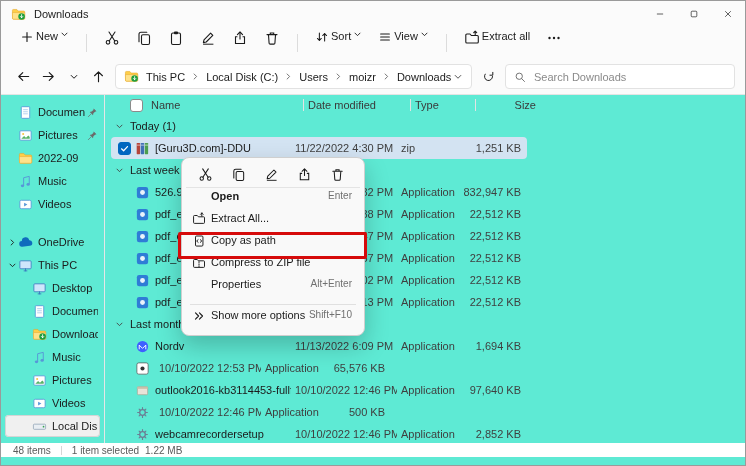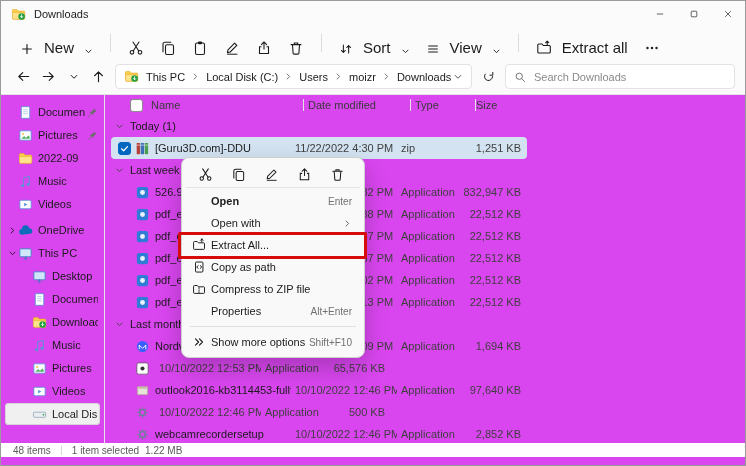--- a/index.html
+++ b/index.html
@@ -1,81 +1,81 @@
 <!DOCTYPE html>
 <html><head>
 <meta charset="utf-8">
 <style>
   *{box-sizing:border-box}
   body{margin:0;font-family:"Liberation Sans","DejaVu Sans",sans-serif;user-select:none}
-  #app{position:relative;width:746px;height:466px;background:#d946ef;border:1px solid #9a9a9a;overflow:hidden;color:#1b1b1b}
+  #app{position:relative;width:746px;height:466px;background:#5eead4;border:1px solid #9a9a9a;overflow:hidden;color:#1b1b1b}
 
   .ic{display:block;width:16px;height:16px;color:#1b1b1b}
   .ic9{width:9px;height:9px}.ic10{width:10px;height:10px}.ic11{width:11px;height:11px}
   .ic12{width:12px;height:12px}.ic13{width:13px;height:13px}.ic14{width:14px;height:14px}.ic15{width:15px;height:15px}
 
   .titlebar{height:26px;background:#fbfbfb;display:flex;align-items:center;padding-left:10px;gap:8px}
   .title{font-size:11px}
   .win-controls{margin-left:auto;display:flex;height:100%}
   .win-btn{width:34px;height:100%;display:flex;align-items:center;justify-content:center;color:#222}
 
   .toolbar{height:32px;background:#fbfbfb;display:flex;align-items:center;padding:0 12px;gap:2px}
-  .tbtn{display:flex;align-items:flex-end;gap:10px;height:26px;padding:0 7px;border-radius:4px;font-size:15px}
+  .tbtn{display:flex;align-items:flex-start;gap:2px;height:26px;padding:0 7px;border-radius:4px;font-size:11px}
   .tsep{width:1px;height:18px;background:#dcdcdc;margin:0 8px}
 
   .addressbar{height:36px;background:#fbfbfb;display:flex;align-items:center;padding:0 10px;border-bottom:1px solid #e4e4e4}
   .nav-btn{width:25px;height:25px;display:flex;align-items:center;justify-content:center;border-radius:4px;color:#1b1b1b;flex-shrink:0}
   .nav-btn.disabled{color:#ababab}
   .addr-field{flex:1;height:25px;margin:0 4px;background:#fff;border:1px solid #e2e2e2;border-radius:4px;display:flex;align-items:center;padding:0 8px;font-size:11px;overflow:hidden}
   .crumbs{display:flex;align-items:center;gap:2px;flex:1;overflow:hidden;white-space:nowrap}
   .crumb{padding:1px 3px;border-radius:3px}
   .crumb-chev{color:#666;margin:0 1px;flex-shrink:0}
   .addr-chev{color:#555;margin-left:auto;flex-shrink:0}
   .search-box{width:230px;height:25px;background:#fff;border:1px solid #e2e2e2;border-radius:4px;display:flex;align-items:center;padding:0 8px;gap:6px;margin-left:4px;flex-shrink:0}
   .search-box input{border:none;outline:none;flex:1;font-size:11px;font-family:inherit;color:#333;background:transparent;min-width:0}
   .search-box input::placeholder{color:#8a8a8a}
 
   .body{display:flex;height:348px}
   .sidebar{width:104px;border-right:1px solid #e6e6e6;padding-top:6px;font-size:11px;overflow:hidden;flex-shrink:0}
   .side-item{height:22px;margin:0 4px 1px;display:flex;align-items:center;padding:0 2px;border-radius:4px;white-space:nowrap;overflow:hidden}
-  .side-item.gap{margin-top:4px}
+  .side-item.gap{margin-top:16px}
   .side-item.indent{padding-left:16px}
   .side-item.sel{background:#f0f0f0;box-shadow:0 0 0 1px #d5d5d5 inset}
   .chev-slot{width:11px;display:flex;align-items:center;justify-content:center;color:#555;flex-shrink:0}
   .side-item .ic15{flex-shrink:0;margin-right:5px}
   .side-label{overflow:hidden;flex:1}
   .pin{color:#6b6b6b;margin-left:2px;flex-shrink:0}
 
   .main{flex:1;position:relative;font-size:11px;overflow:hidden}
   .cols-header{height:20px;display:flex;align-items:center;padding-left:22px;color:#3a3a3a}
   .hc{display:flex;align-items:center;height:100%}
   .hc-check{width:20px}
   .hc-name{width:156px;padding-left:4px}
   .hc-date{width:106px;padding-left:4px}
   .hc-type{width:64px;padding-left:4px}
-  .hc-size{width:66px;justify-content:flex-start;padding-right:6px}
+  .hc-size{width:66px;justify-content:flex-end;padding-right:6px}
   .hdr-sep{width:1px;height:12px;background:#e3e3e3}
 
   .group-hdr{height:22px;display:flex;align-items:center;padding-left:10px;gap:6px;color:#1b1b1b}
   .ghev{color:#444}
   .row{height:22px;width:416px;margin-left:6px;padding-left:4px;display:flex;align-items:center;border-radius:4px}
   .row.sel{background:#d3e3f2}
   .cell-check{width:20px;display:flex;align-items:center}
   .cell-icon{width:20px;display:flex;align-items:center}
   .cell-name{width:136px;white-space:nowrap;overflow:hidden}
   .cell-date{width:106px;padding-left:4px;color:#3f3f3f;white-space:nowrap;overflow:hidden}
   .cell-type{width:64px;padding-left:4px;color:#3f3f3f;white-space:nowrap}
   .cell-size{width:66px;text-align:right;padding-right:6px;color:#3f3f3f;white-space:nowrap}
   .checkbox{width:13px;height:13px;border:1px solid #8b8b8b;border-radius:3px;background:#fff;display:flex;align-items:center;justify-content:center;margin-left:3px}
   .checkbox.checked{background:#0067c0;border-color:#0067c0}
 
   .menu{position:absolute;left:180px;top:156px;width:184px;background:#f9f9f9;border:1px solid #cfcfcf;border-radius:8px;box-shadow:0 10px 24px rgba(0,0,0,.22);padding:4px;z-index:10;font-size:11px}
   .menu-iconrow{height:26px;display:flex;align-items:center;gap:11px;padding:0 8px;border-bottom:1px solid #e4e4e4;margin-bottom:2px}
   .mi-btn{width:22px;height:22px;display:flex;align-items:center;justify-content:center;border-radius:4px;color:#1b1b1b}
-  .menu-item{height:22px;display:flex;align-items:center;padding:0 8px 0 6px;border-radius:4px}
+  .menu-item{height:22px;display:flex;align-items:flex-start;padding:0 8px 0 6px;border-radius:4px}
   .menu-item.bold .mi-label{font-weight:bold}
   .mi-icon{width:19px;display:flex;align-items:center;color:#1b1b1b;flex-shrink:0}
   .mi-label{flex:1;white-space:nowrap}
   .mi-shortcut{font-size:10px;color:#707070;white-space:nowrap}
   .sub{color:#555}
   .menu-divider{height:1px;background:#e0e0e0;margin:4px 4px}
   .annotation{position:absolute;left:177px;top:231px;width:189px;height:27px;border:3px solid #d60b0b;border-radius:2px;z-index:30;pointer-events:none}
 
   .statusbar{height:14px;display:flex;align-items:center;padding:0 12px;gap:10px;font-size:10px;color:#5a5a5a;background:#fff}
   .sb-sep{width:1px;height:9px;background:#d6d6d6}
@@ -750,27 +750,20 @@
           </svg>
         </span>
       </div>
     <div id="menu-items">
         <div class="menu-item bold">
           <span class="mi-icon"></span>
           <span class="mi-label">Open</span>
           <span class="mi-shortcut">Enter</span>
         </div>
         <div class="menu-item">
-          <span class="mi-icon"></span>
-          <span class="mi-label">Open with</span>
-          <svg class="ic ic9 sub">
-            <use href="#g-chevright"></use>
-          </svg>
-        </div>
-        <div class="menu-item">
           <span class="mi-icon">
             <svg class="ic ic14">
               <use href="#g-extract"></use>
             </svg>
           </span>
           <span class="mi-label">Extract All...</span>
         </div>
         <div class="menu-item">
           <span class="mi-icon">
             <svg class="ic ic14">

